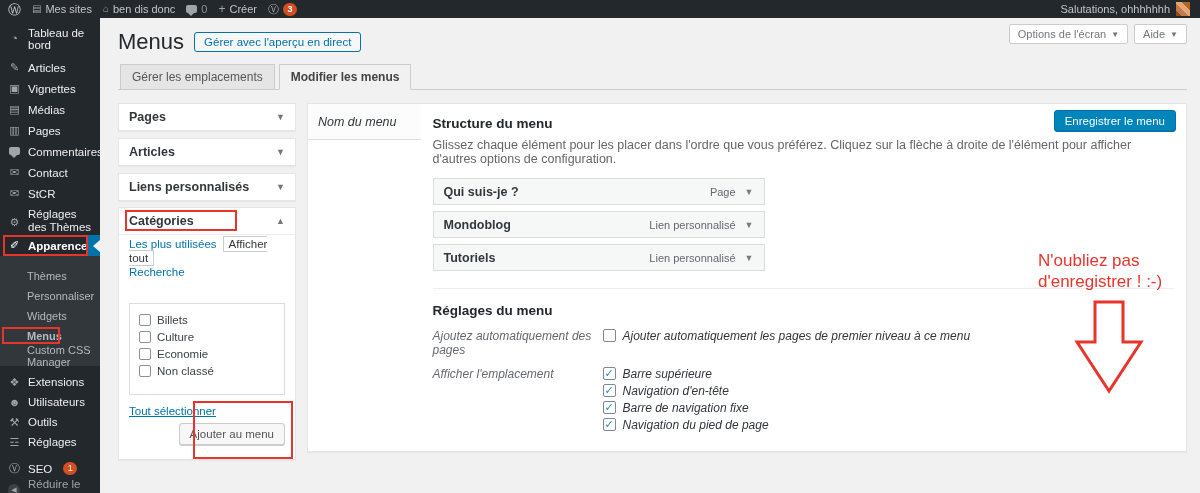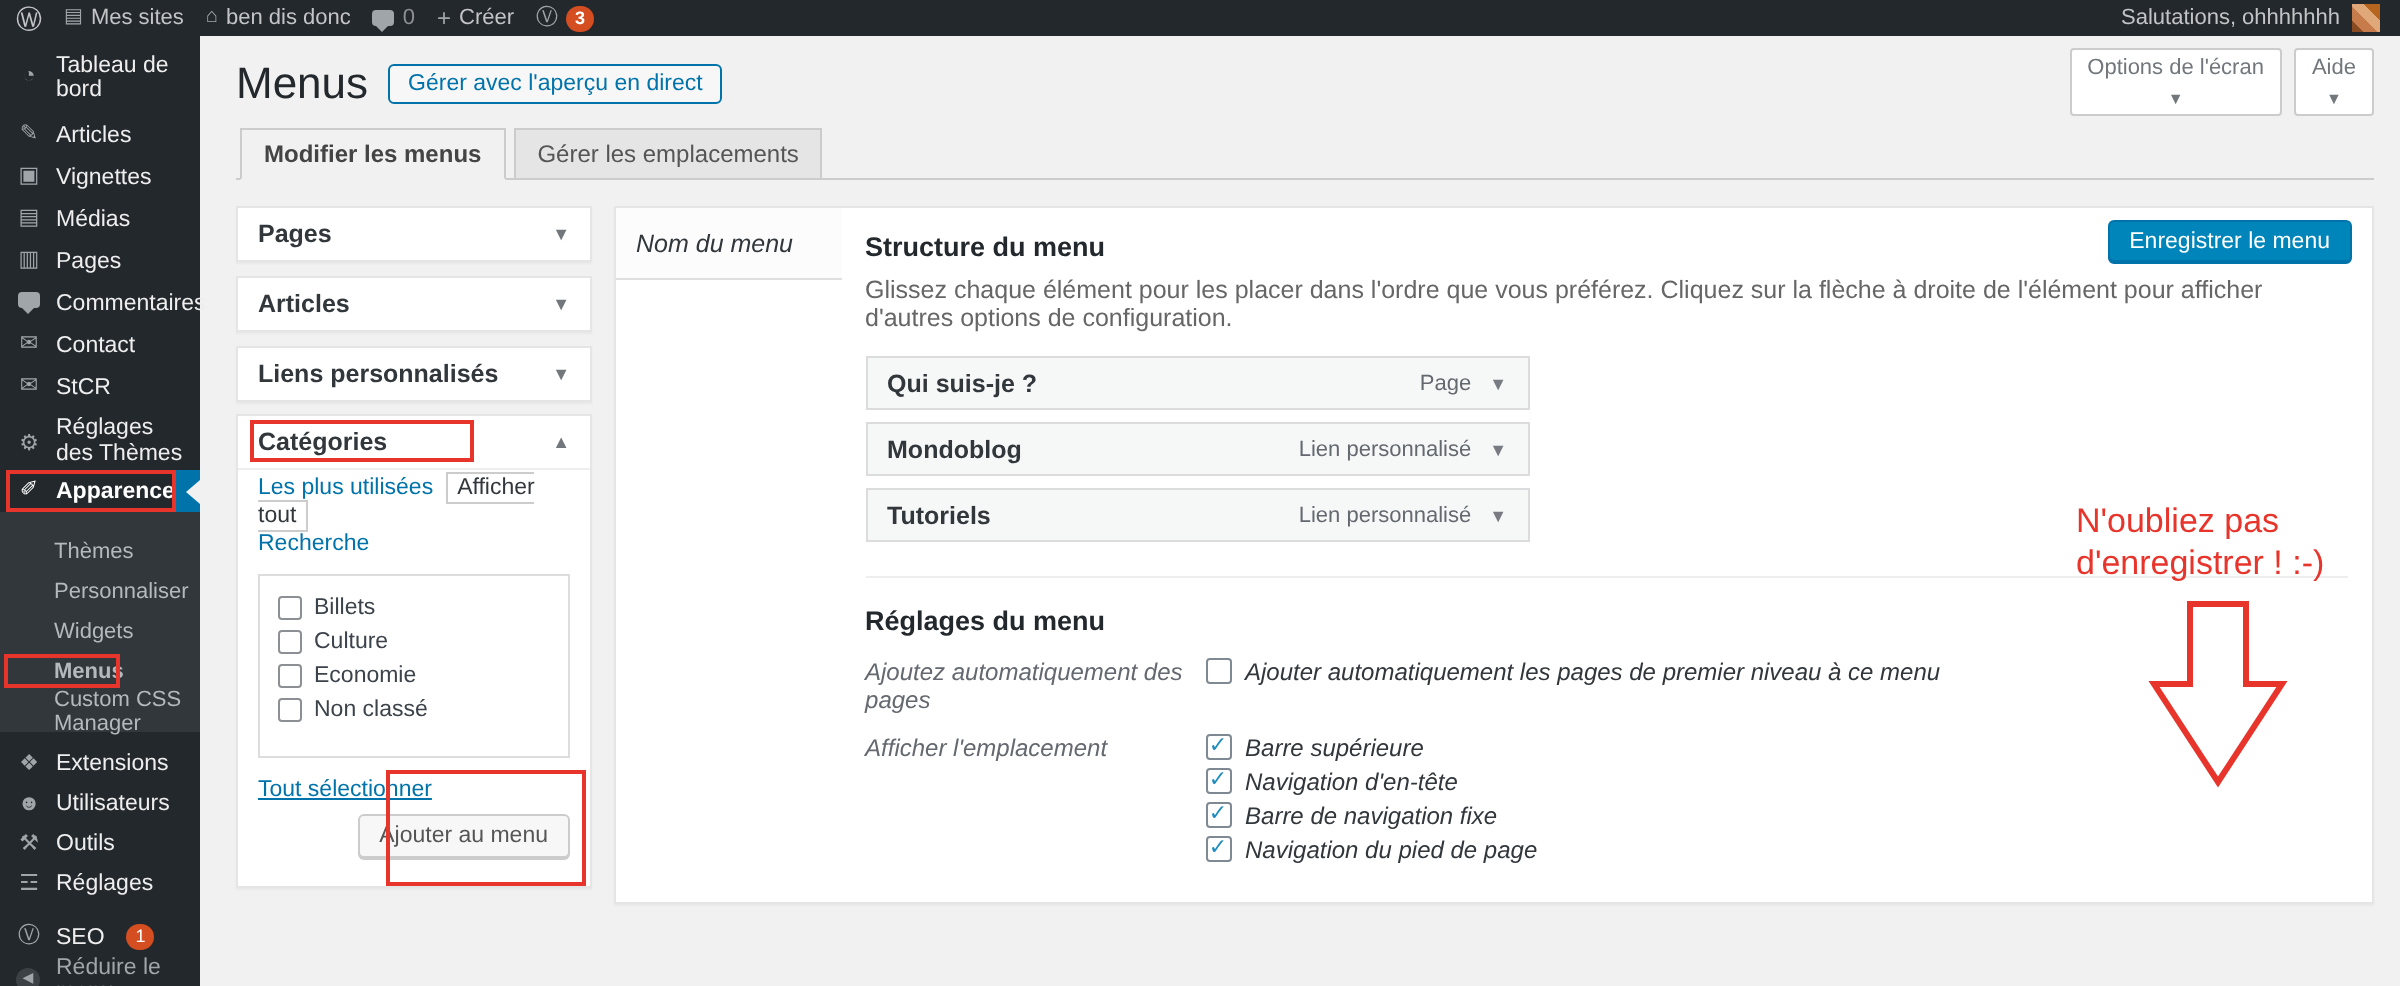--- a/index.html
+++ b/index.html
@@ -47,21 +47,21 @@
   .ann{position:absolute;border:2px solid #e8352c;pointer-events:none;z-index:40;}
 
   
   .content{position:absolute;left:100px;top:18px;right:0;bottom:0;padding:10px 13px 0 18px;}
   .title-row{display:flex;align-items:center;gap:10px;height:28px;}
   h1{font-size:22px;font-weight:400;color:#23282d;margin:0;}
   .btn-live{background:#f7f7f7;border:1px solid #0073aa;color:#0073aa;font-size:11.5px;
     padding:3px 9px;border-radius:3px;cursor:pointer;}
   .top-right-btns{position:absolute;top:6px;right:13px;display:flex;gap:6px;}
   .screen-btn{background:#fff;border:1px solid #ccc;border-radius:2px;padding:3px 8px;font-size:11px;
-    color:#72777c;display:flex;align-items:center;gap:5px;cursor:pointer;flex-direction:column;}
+    color:#72777c;display:flex;align-items:center;gap:5px;cursor:pointer;}
   .mini-arrow{font-size:8px;color:#72777c;}
 
   .tabs{margin-top:8px;border-bottom:1px solid #ccc;display:flex;padding-left:2px;}
   .tab{padding:5px 11px;font-size:12px;border:1px solid #ccc;margin-right:4px;margin-bottom:-1px;
     background:#e5e5e5;color:#555;cursor:pointer;}
   .tab.active{background:#f1f1f1;border-bottom-color:#f1f1f1;font-weight:bold;color:#444;}
 
   .notice{margin-top:10px;background:#fff;border:1px solid #e5e5e5;padding:6px 10px;font-size:12.5px;
     color:#444;box-shadow:0 1px 1px rgba(0,0,0,.04);}
   .notice a{color:#0073aa;text-decoration:underline;cursor:pointer;}
@@ -69,21 +69,21 @@
   .columns{margin-top:13px;display:flex;align-items:flex-start;gap:11px;}
   .left-col{width:178px;flex:none;}
   .panel{background:#fff;border:1px solid #e5e5e5;margin-bottom:7px;box-shadow:0 1px 1px rgba(0,0,0,.04);}
   .panel-head{display:flex;justify-content:space-between;align-items:center;height:26px;padding:0 10px;
     font-size:12.5px;font-weight:600;color:#32373c;cursor:pointer;position:relative;}
   .acc-arrow{color:#72777c;font-size:9px;}
   .cats-body{padding:2px 10px 14px;position:relative;font-size:11.5px;border-top:1px solid #eee;}
   .cat-tabs{line-height:14px;}
   .cat-link{color:#0073aa;cursor:pointer;}
   .cat-chip{border:1px solid #ccc;background:#fff;color:#32373c;padding:1px 5px;margin-left:6px;cursor:pointer;}
-  .listbox{margin-top:8px;border:1px solid #ddd;background:#fff;height:92px;padding:7px 0 0 9px;overflow:hidden;}
+  .listbox{margin-top:24px;border:1px solid #ddd;background:#fff;height:92px;padding:7px 0 0 9px;overflow:hidden;}
   .cat-row{display:flex;align-items:center;gap:6px;height:17px;color:#3c434a;font-size:11.5px;cursor:pointer;}
   .cb12{width:12px;height:12px;border:1px solid #8c8f94;border-radius:2px;background:#fff;flex:none;}
   .select-all{display:inline-block;margin-top:10px;color:#0073aa;text-decoration:underline;font-size:11.5px;cursor:pointer;}
   .add-btn-row{text-align:right;margin-top:6px;}
   .btn-secondary{background:#f7f7f7;border:1px solid #ccc;color:#555;font-size:11.5px;padding:4px 10px;
     border-radius:3px;box-shadow:0 1px 0 #ccc;cursor:pointer;}
 
   .right-panel{flex:1;background:#fff;border:1px solid #e5e5e5;height:349px;position:relative;
     display:flex;flex-direction:row;box-shadow:0 1px 1px rgba(0,0,0,.04);}
   .panel-header{height:36px;background:#fcfcfc;border-bottom:1px solid #dfdfdf;display:flex;
@@ -263,22 +263,22 @@
       <span class="mini-arrow">▼</span>
     </span>
   </div>
 
   <div class="title-row">
     <h1>Menus</h1>
     <button class="btn-live">Gérer avec l'aperçu en direct</button>
   </div>
 
   <div class="tabs">
+    <span class="tab">Gérer les emplacements</span>
     <span class="tab active">Modifier les menus</span>
-    <span class="tab">Gérer les emplacements</span>
   </div>
 
 
   <div class="columns">
 
     <div class="left-col">
       <div class="panel">
         <div class="panel-head">
           <span>Pages</span>
           <span class="acc-arrow">▼</span>

